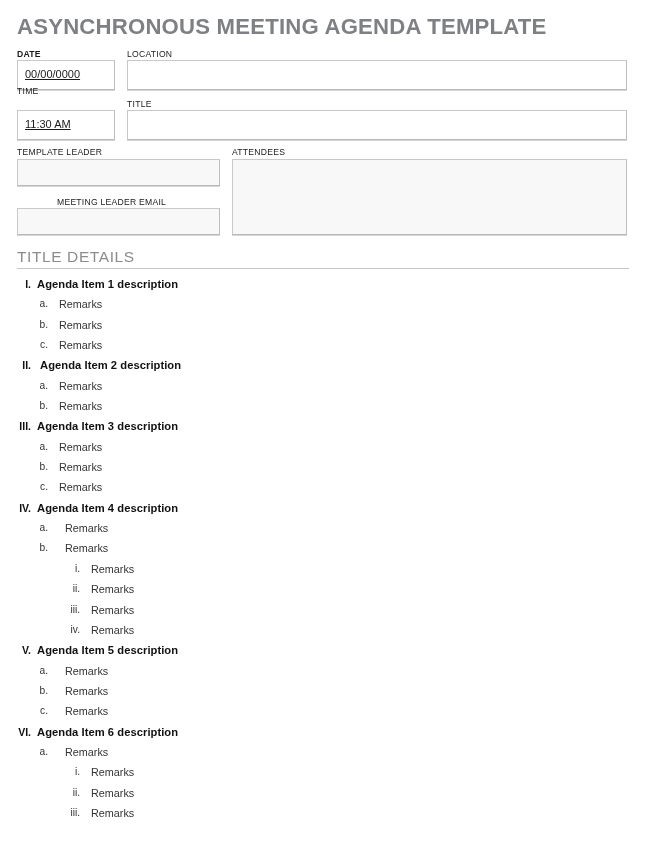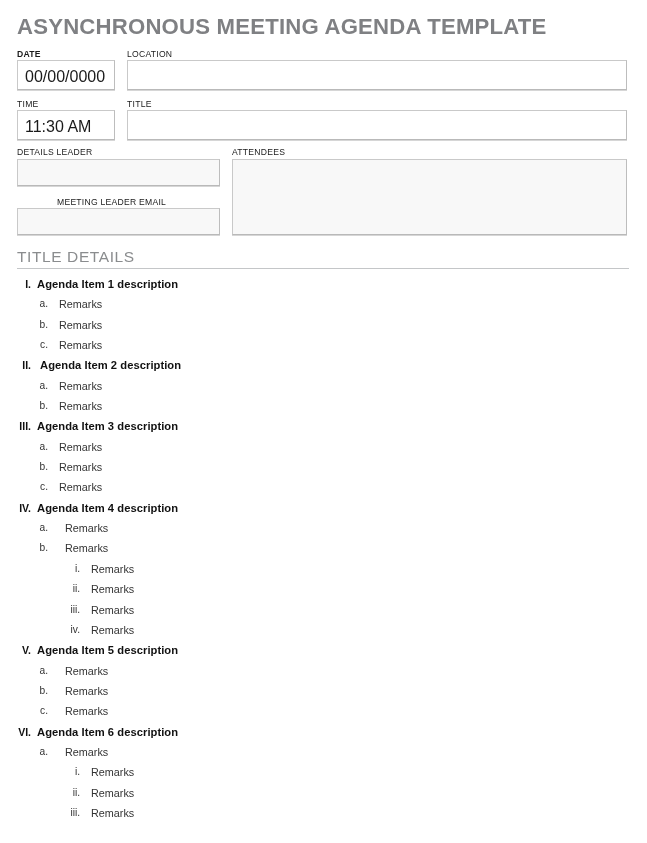--- a/index.html
+++ b/index.html
@@ -57,24 +57,25 @@
     border-bottom-color: #b9b9b9;
     background: #ffffff;
     box-shadow: 0 1px 0 0 #d6d6d6;
   }
   .field-box.filled {
     background: #f8f8f8;
   }
 
   .field-value {
     position: absolute;
-    font-size: 16px;
+    font-size: 11px;
     color: #1a1a1a;
     white-space: nowrap;
     font-family: "Liberation Sans", sans-serif;
+    text-decoration: underline;
   }
 
   
   .section-heading {
     position: absolute;
     left: 17px;
     top: 248px;
     font-size: 15.5px;
     color: #8a8c8e;
     letter-spacing: 0.6px;
@@ -169,29 +170,29 @@
   <div class="doc-title">ASYNCHRONOUS MEETING AGENDA TEMPLATE</div>
 
   <div class="field-label" style="left:17px; top:49px;font-weight:bold;">DATE</div>
   <div class="field-box" style="left:17px; top:60px; width:98px; height:30px;"></div>
   <div class="field-value" style="left:25px; top:68px;">00/00/0000</div>
 
   <div class="field-label" style="left:127px; top:49px;">LOCATION</div>
   <div class="field-box" style="left:127px; top:60px; width:500px; height:30px;"></div>
   <div class="field-value" style="left:135px; top:68px;"></div>
 
-  <div class="field-label" style="left:17px; top:99px;">TIME</div>
+  <div class="field-label" style="left:17px; top:86px;">TIME</div>
   <div class="field-box" style="left:17px; top:110px; width:98px; height:30px;"></div>
   <div class="field-value" style="left:25px; top:118px;">11:30 AM</div>
 
   <div class="field-label" style="left:127px; top:99px;">TITLE</div>
   <div class="field-box" style="left:127px; top:110px; width:500px; height:30px;"></div>
   <div class="field-value" style="left:135px; top:118px;"></div>
 
-  <div class="field-label" style="left:17px; top:147px;">DETAILS LEADER</div>
+  <div class="field-label" style="left:17px; top:147px;">TEMPLATE LEADER</div>
   <div class="field-box filled" style="left:17px; top:159px; width:203px; height:27px;"></div>
   <div class="field-value" style="left:25px; top:166px;"></div>
 
   <div class="field-label" style="left:17px; top:197px;padding-left:40px;">MEETING LEADER EMAIL</div>
   <div class="field-box filled" style="left:17px; top:208px; width:203px; height:27px;"></div>
   <div class="field-value" style="left:25px; top:215px;"></div>
 
   <div class="field-label" style="left:232px; top:147px;text-align:center;">ATTENDEES</div>
   <div class="field-box filled" style="left:232px; top:159px; width:395px; height:76px;"></div>
   <div class="field-value" style="left:240px; top:166px;"></div>

